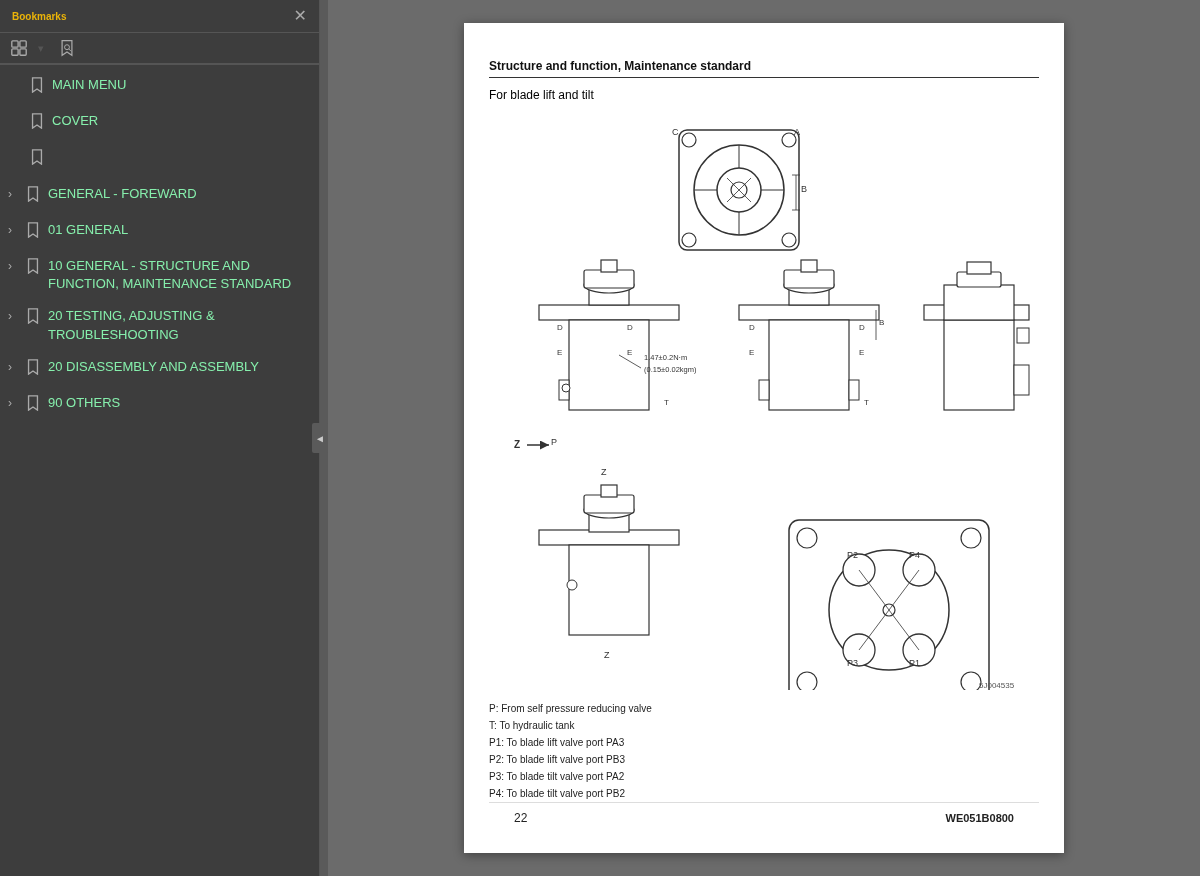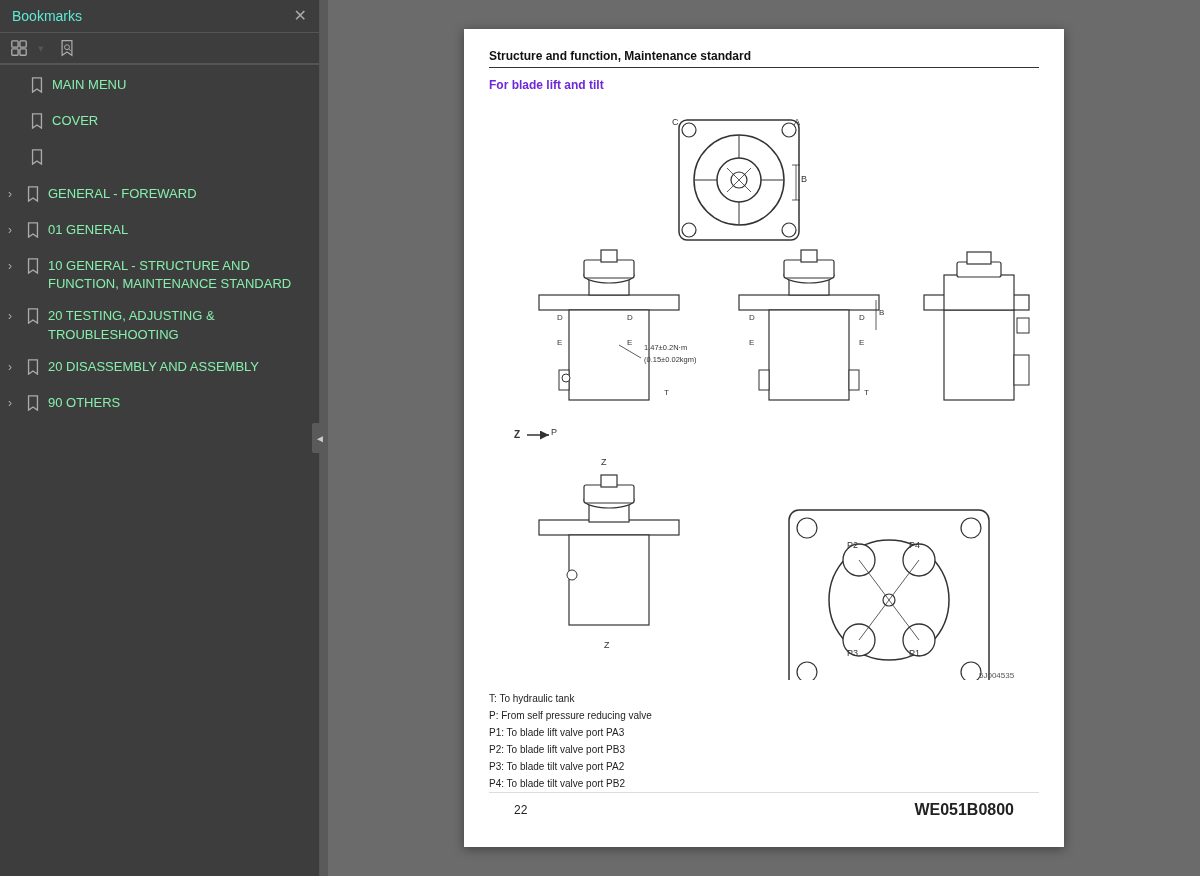--- a/index.html
+++ b/index.html
@@ -26,23 +26,23 @@
     .sidebar-header {
       display: flex;
       align-items: center;
       justify-content: space-between;
       padding: 8px 12px;
       background: #3d3d3d;
       border-bottom: 1px solid #555;
     }
 
     .sidebar-title {
-      color: #5eead4;
-      font-size: 14px;
-      font-weight: normal;
+      color: #eab308;
+      font-size: 10px;
+      font-weight: bold;
     }
 
     .close-btn {
       color: #aaa;
       cursor: pointer;
       font-size: 16px;
       background: none;
       border: none;
       line-height: 1;
     }
@@ -163,43 +163,43 @@
       align-items: center;
       justify-content: center;
       padding: 10px 30px;
       overflow: hidden;
     }
 
     .pdf-page {
       background: #fff;
       width: 600px;
       min-height: 780px;
-      padding: 20px 25px 20px 25px;
+      padding: 36px 25px 20px 25px;
       position: relative;
       box-shadow: 0 2px 10px rgba(0,0,0,0.4);
     }
 
     .page-section-title {
       font-size: 12px;
       font-weight: bold;
       margin-bottom: 6px;
       color: #111;
     }
 
     .page-section-title-underlined {
       border-bottom: 1px solid #333;
       padding-bottom: 4px;
       margin-bottom: 10px;
     }
 
     .blade-title {
       font-size: 12px;
-      font-weight: bold;
+      font-weight: normal;
       margin-bottom: 8px;
-      color: #6d28d9;
+      color: #000000;
     }
 
     .diagram-container {
       width: 100%;
       display: flex;
       justify-content: center;
       margin-bottom: 10px;
     }
 
     .autopdf-watermark {
@@ -238,21 +238,21 @@
       margin-top: auto;
       gap: 28px;
     }
 
     .page-number {
       font-size: 12px;
       color: #222;
     }
 
     .page-code {
-      font-size: 16px;
+      font-size: 11px;
       color: #222;
       font-weight: bold;
     }
 
     
     .bookmark-list::-webkit-scrollbar {
       width: 6px;
     }
     .bookmark-list::-webkit-scrollbar-track {
       background: #3a3a3a;
@@ -543,22 +543,22 @@
 
           <defs>
             <marker id="arrow" markerWidth="6" markerHeight="6" refX="6" refY="3" orient="auto">
               <path d="M0,0 L6,3 L0,6 Z" fill="#333"></path>
             </marker>
           </defs>
         </svg>
       </div>
 
       <div class="caption-list">
+        <div>P: From self pressure reducing valve</div>
         <div>T: To hydraulic tank</div>
-        <div>P: From self pressure reducing valve</div>
         <div>P1: To blade lift valve port PA3</div>
         <div>P2: To blade lift valve port PB3</div>
         <div>P3: To blade tilt valve port PA2</div>
         <div>P4: To blade tilt valve port PB2</div>
       </div>
 
       <div class="page-footer">
         <span class="page-number">22</span>
         <span class="page-code">WE051B0800</span>
       </div>

